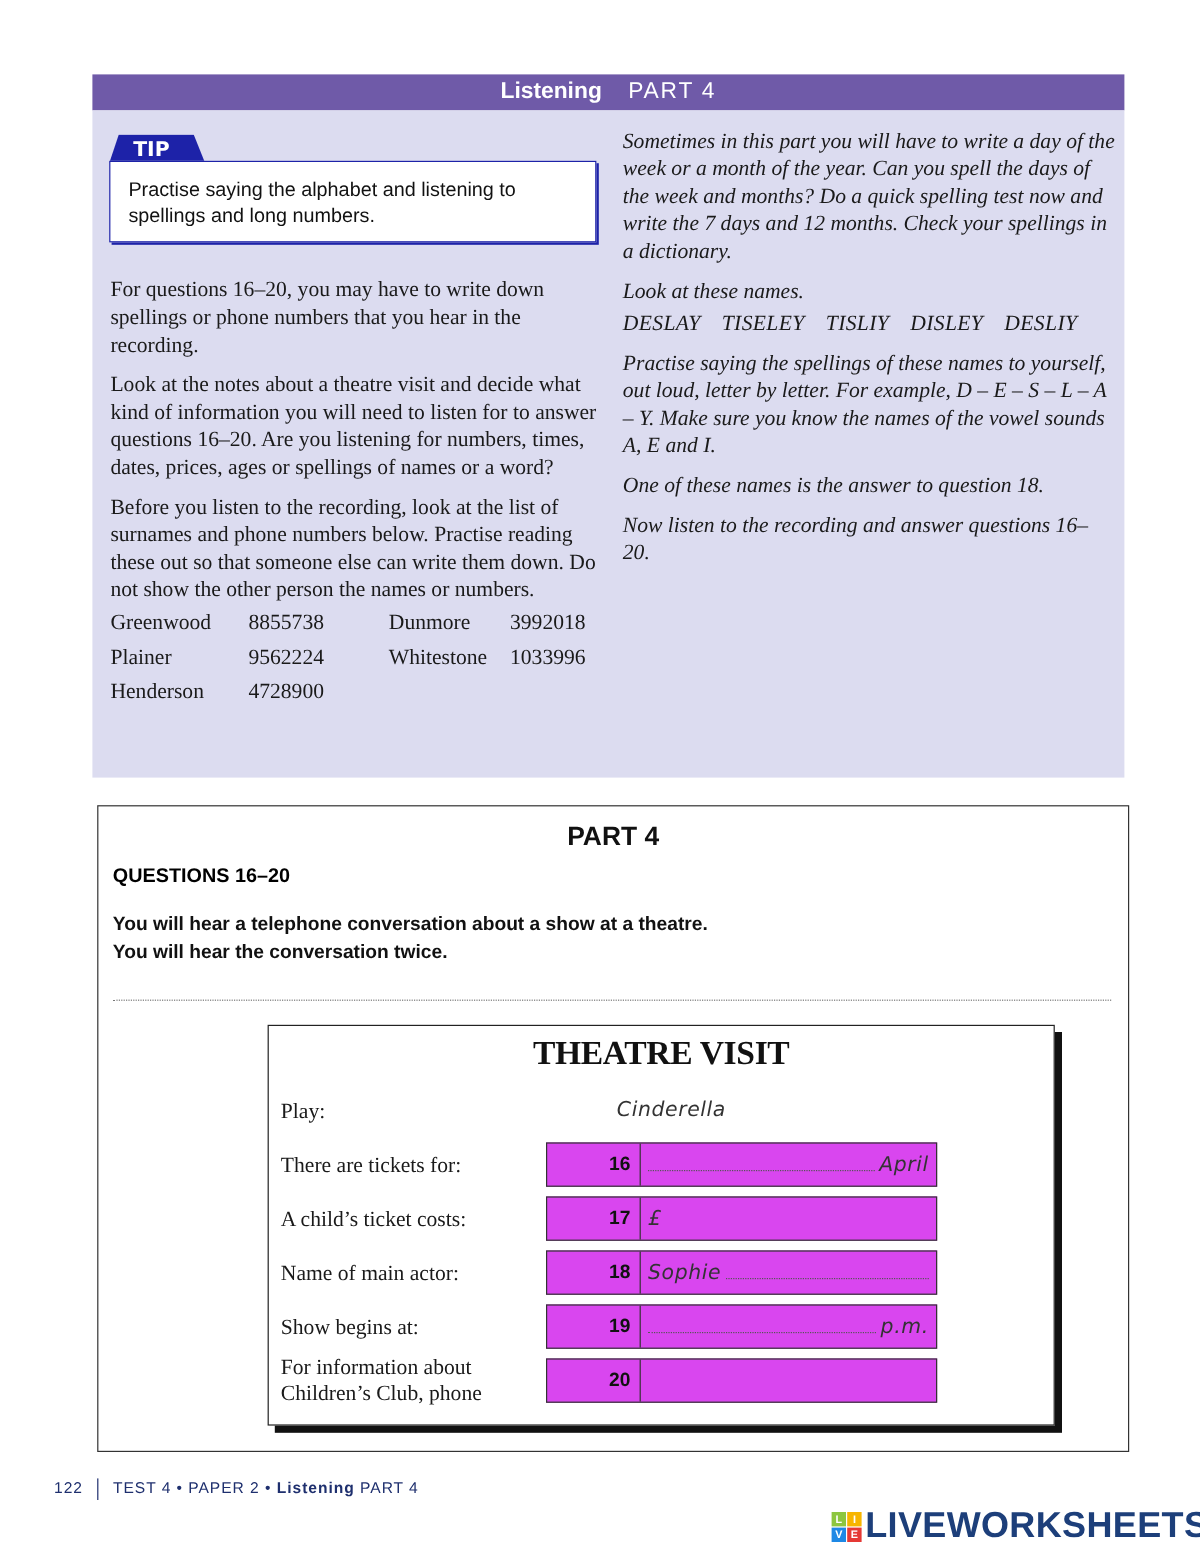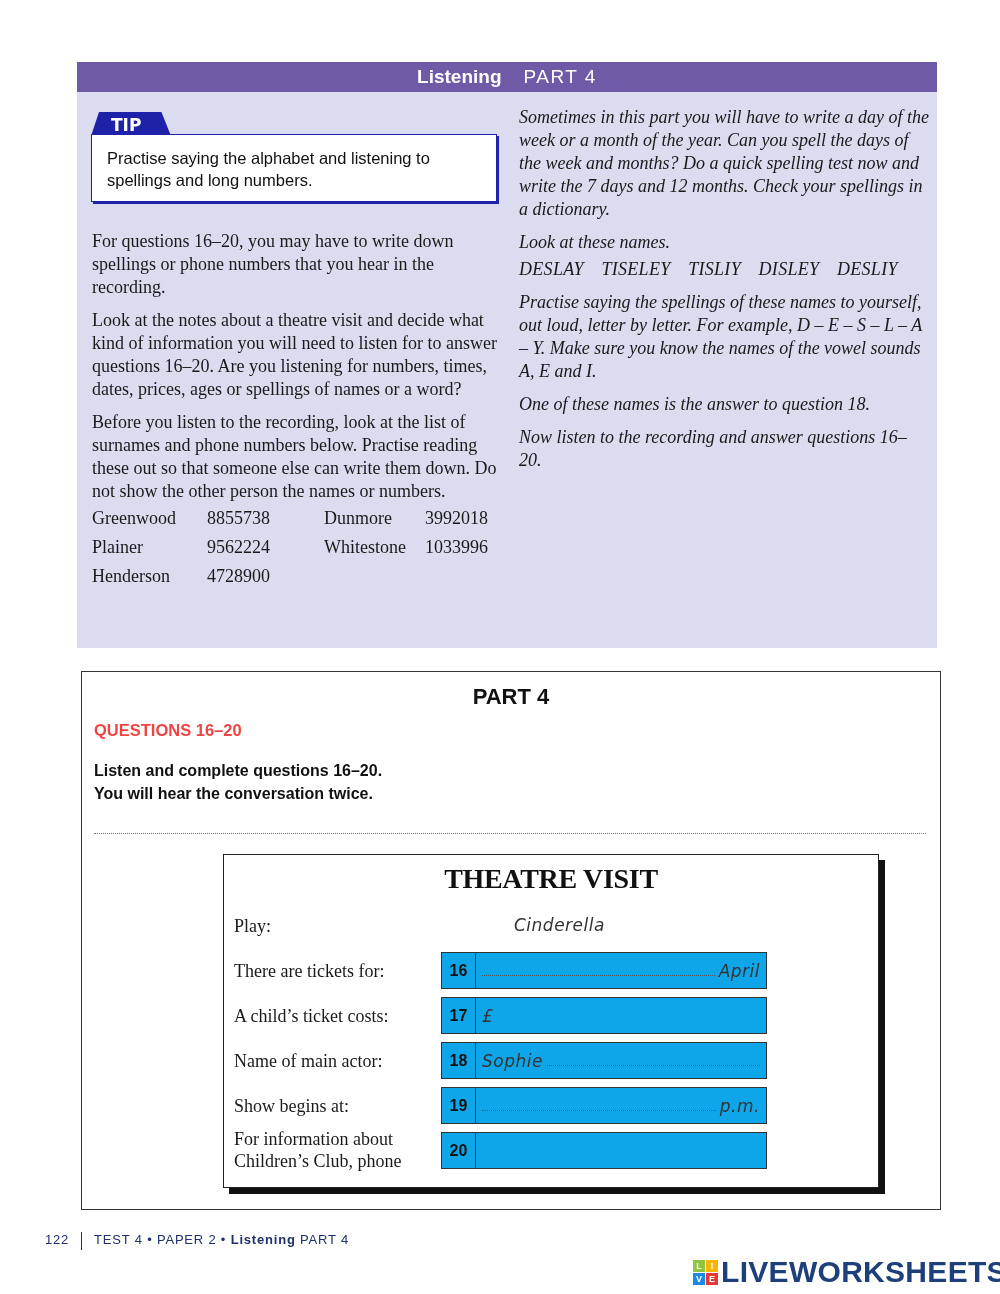--- a/index.html
+++ b/index.html
@@ -45,37 +45,37 @@
   .names-row span { white-space: nowrap; }
   .spell-line { letter-spacing: 0.3px; word-spacing: 4px; }
 
   
   .exam {
     position: absolute; left: 81px; top: 671px; width: 860px; height: 539px;
     border: 1px solid #333; background: #fff;
     font-family: "Liberation Sans", sans-serif;
   }
   .exam-title { position: absolute; left: 0; right: 0; top: 12px; text-align: center; font-weight: bold; font-size: 22px; color: #111; }
-  .exam-q { position: absolute; left: 12px; top: 49px; font-weight: bold; font-size: 16.5px; color: #ef4444; }
+  .exam-q { position: absolute; left: 12px; top: 49px; font-weight: bold; font-size: 16.5px; color: #000000; }
   .exam-inst { position: absolute; left: 12px; top: 87px; font-weight: bold; font-size: 16px; line-height: 23px; color: #111; }
   .exam-dots { position: absolute; left: 12px; right: 14px; top: 161px; border-top: 1.5px dotted #777; }
 
   .form {
     position: absolute; left: 141px; top: 182px; width: 656px; height: 334px;
     border: 1.5px solid #222; background: #fff;
     box-shadow: 6px 6px 0 #111;
     font-family: "Liberation Serif", serif;
   }
   .form-title { position: absolute; left: 0; right: 0; top: 8px; text-align: center; font-weight: bold; font-size: 28px; color: #111; letter-spacing: -0.3px; }
   .f-label { position: absolute; left: 10px; font-size: 18px; color: #1a1a1a; line-height: 22px; }
   .hand { font-family: "DejaVu Sans", sans-serif; font-style: italic; font-weight: 200; color: #333; font-size: 17px; letter-spacing: 0.5px; }
   .play-val { position: absolute; left: 290px; top: 60px; }
   .ans {
-    position: absolute; left: 217px; width: 326px; height: 37px;
-    border: 1.5px solid #333; display: flex; background: #0ea5e9;
+    position: absolute; left: 231px; width: 326px; height: 37px;
+    border: 1.5px solid #333; display: flex; background: #d946ef; padding-left: 44px;
   }
   .ans .num {
     width: 34px; border-right: 1.5px solid #333; display: flex; align-items: center; justify-content: center;
     font-family: "Liberation Sans", sans-serif; font-weight: bold; font-size: 16px; color: #111;
   }
   .ans .field { flex: 1; display: flex; align-items: center; padding: 0 6px; position: relative; }
   .ans .dots { flex: 1; border-bottom: 1.5px dotted #555; height: 0; margin-top: 10px; }
   .ans .pre { margin-right: 4px; }
   .ans .post { margin-left: 4px; }
 
@@ -131,21 +131,21 @@
   <p class="spell-line" style="white-space:pre">DESLAY  TISELEY  TISLIY  DISLEY  DESLIY</p>
   <p>Practise saying the spellings of these names to yourself, out loud, letter by letter. For example, D – E – S – L – A – Y. Make sure you know the names of the vowel sounds A, E and I.</p>
   <p>One of these names is the answer to question 18.</p>
   <p>Now listen to the recording and answer questions 16–20.</p>
 </div>
 
 <div class="exam">
   <div class="exam-title">PART 4</div>
   <div class="exam-q">QUESTIONS 16–20</div>
   <div class="exam-inst">
-    <div>Listen and complete questions 16–20.</div>
+    <div>You will hear a telephone conversation about a show at a theatre.</div>
     <div>You will hear the conversation twice.</div>
   </div>
   <div class="exam-dots"></div>
 
   <div class="form">
     <div class="form-title">THEATRE VISIT</div>
 
     <div class="f-label" style="top:60px">Play:</div>
     <div class="play-val hand">Cinderella</div>
 

